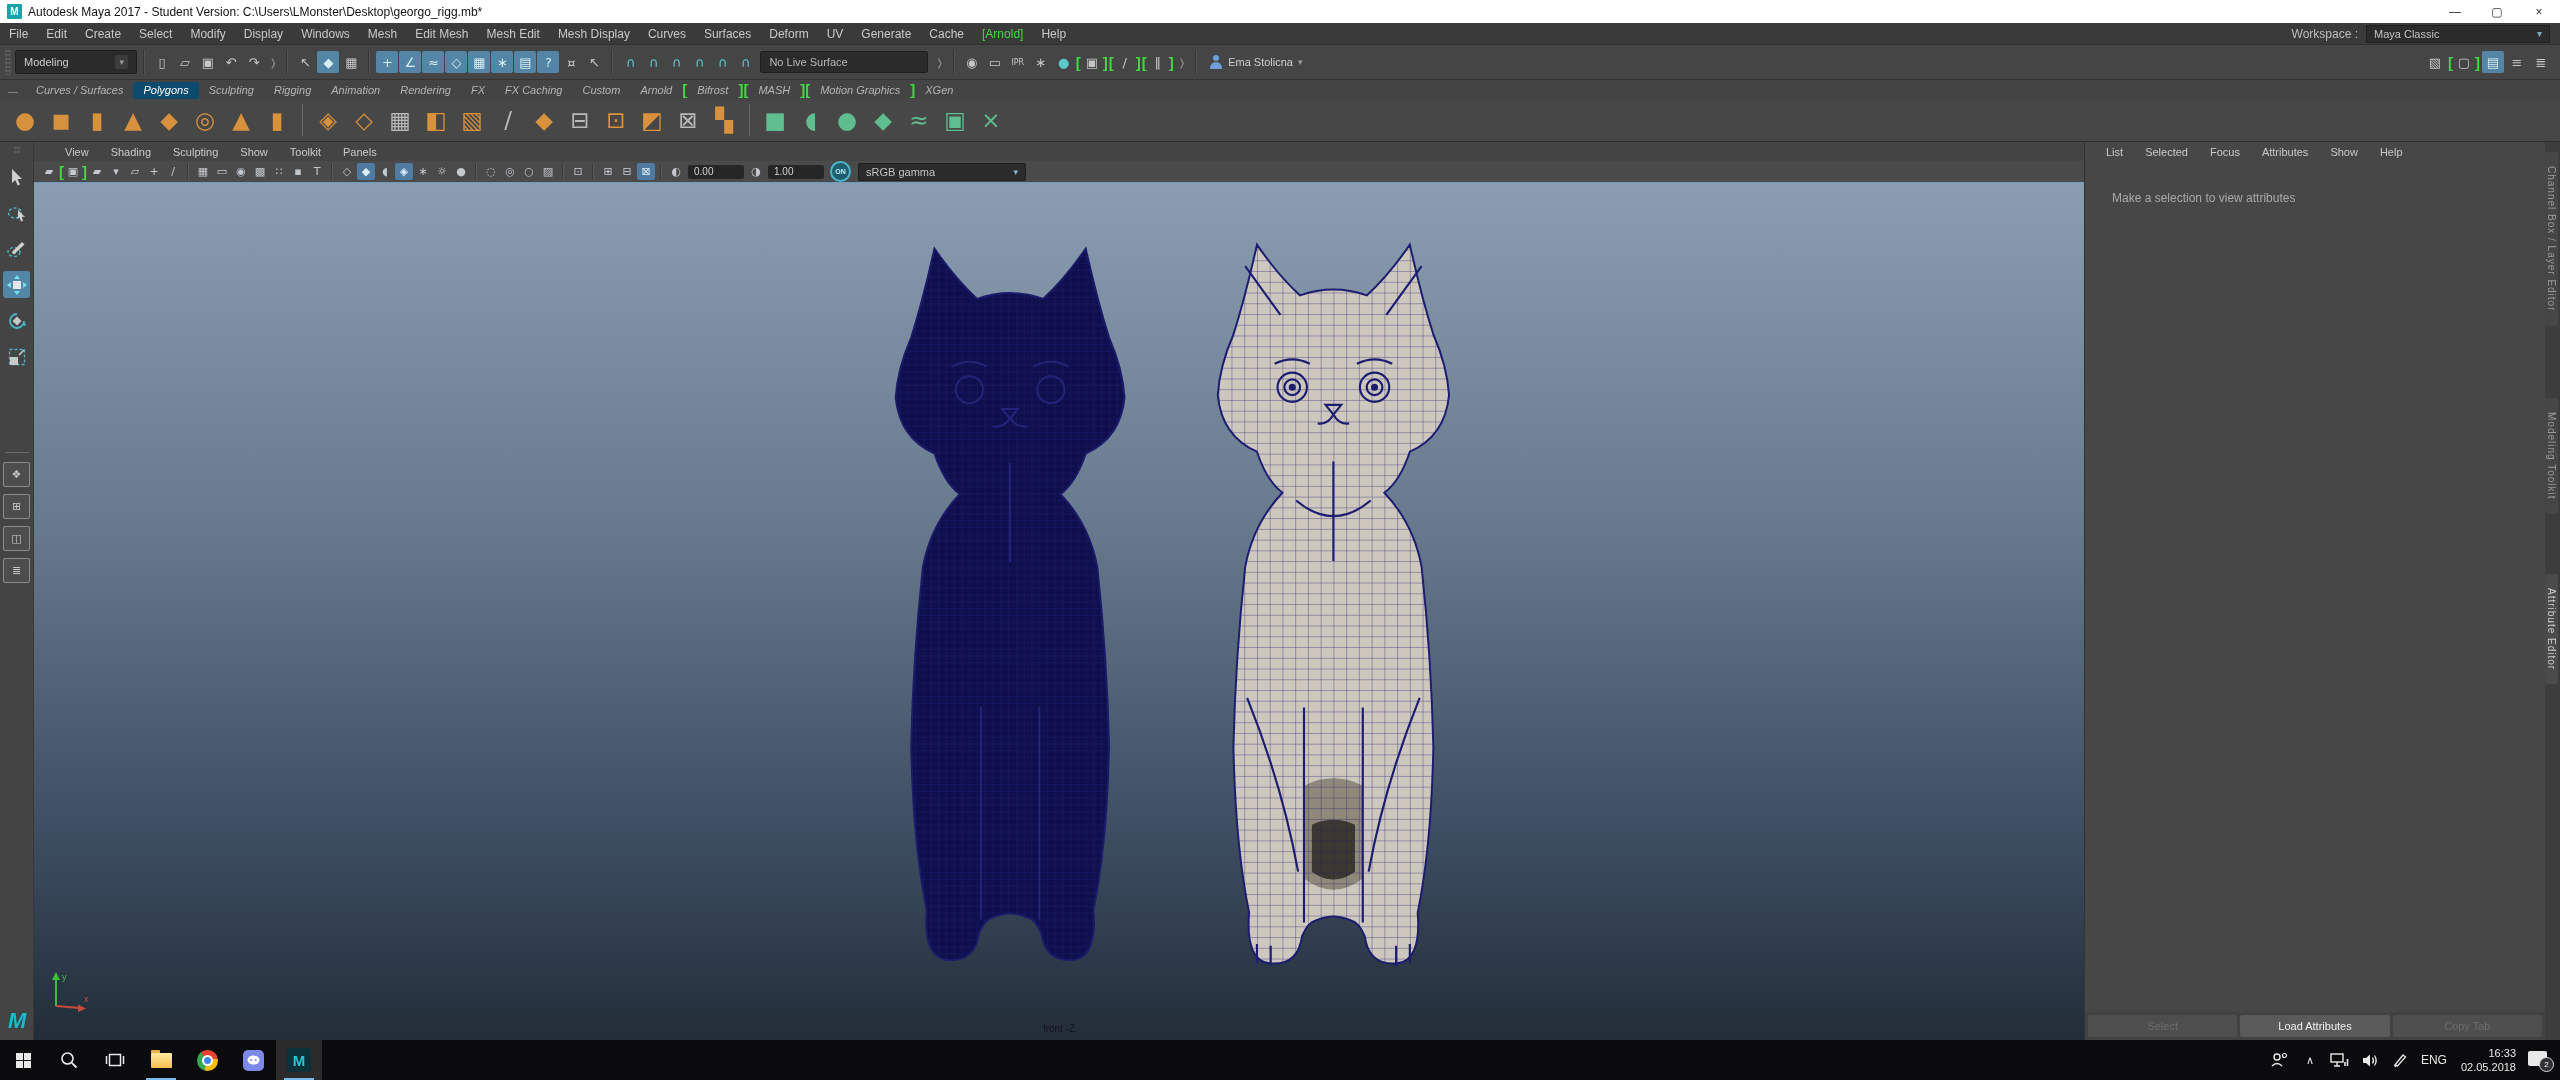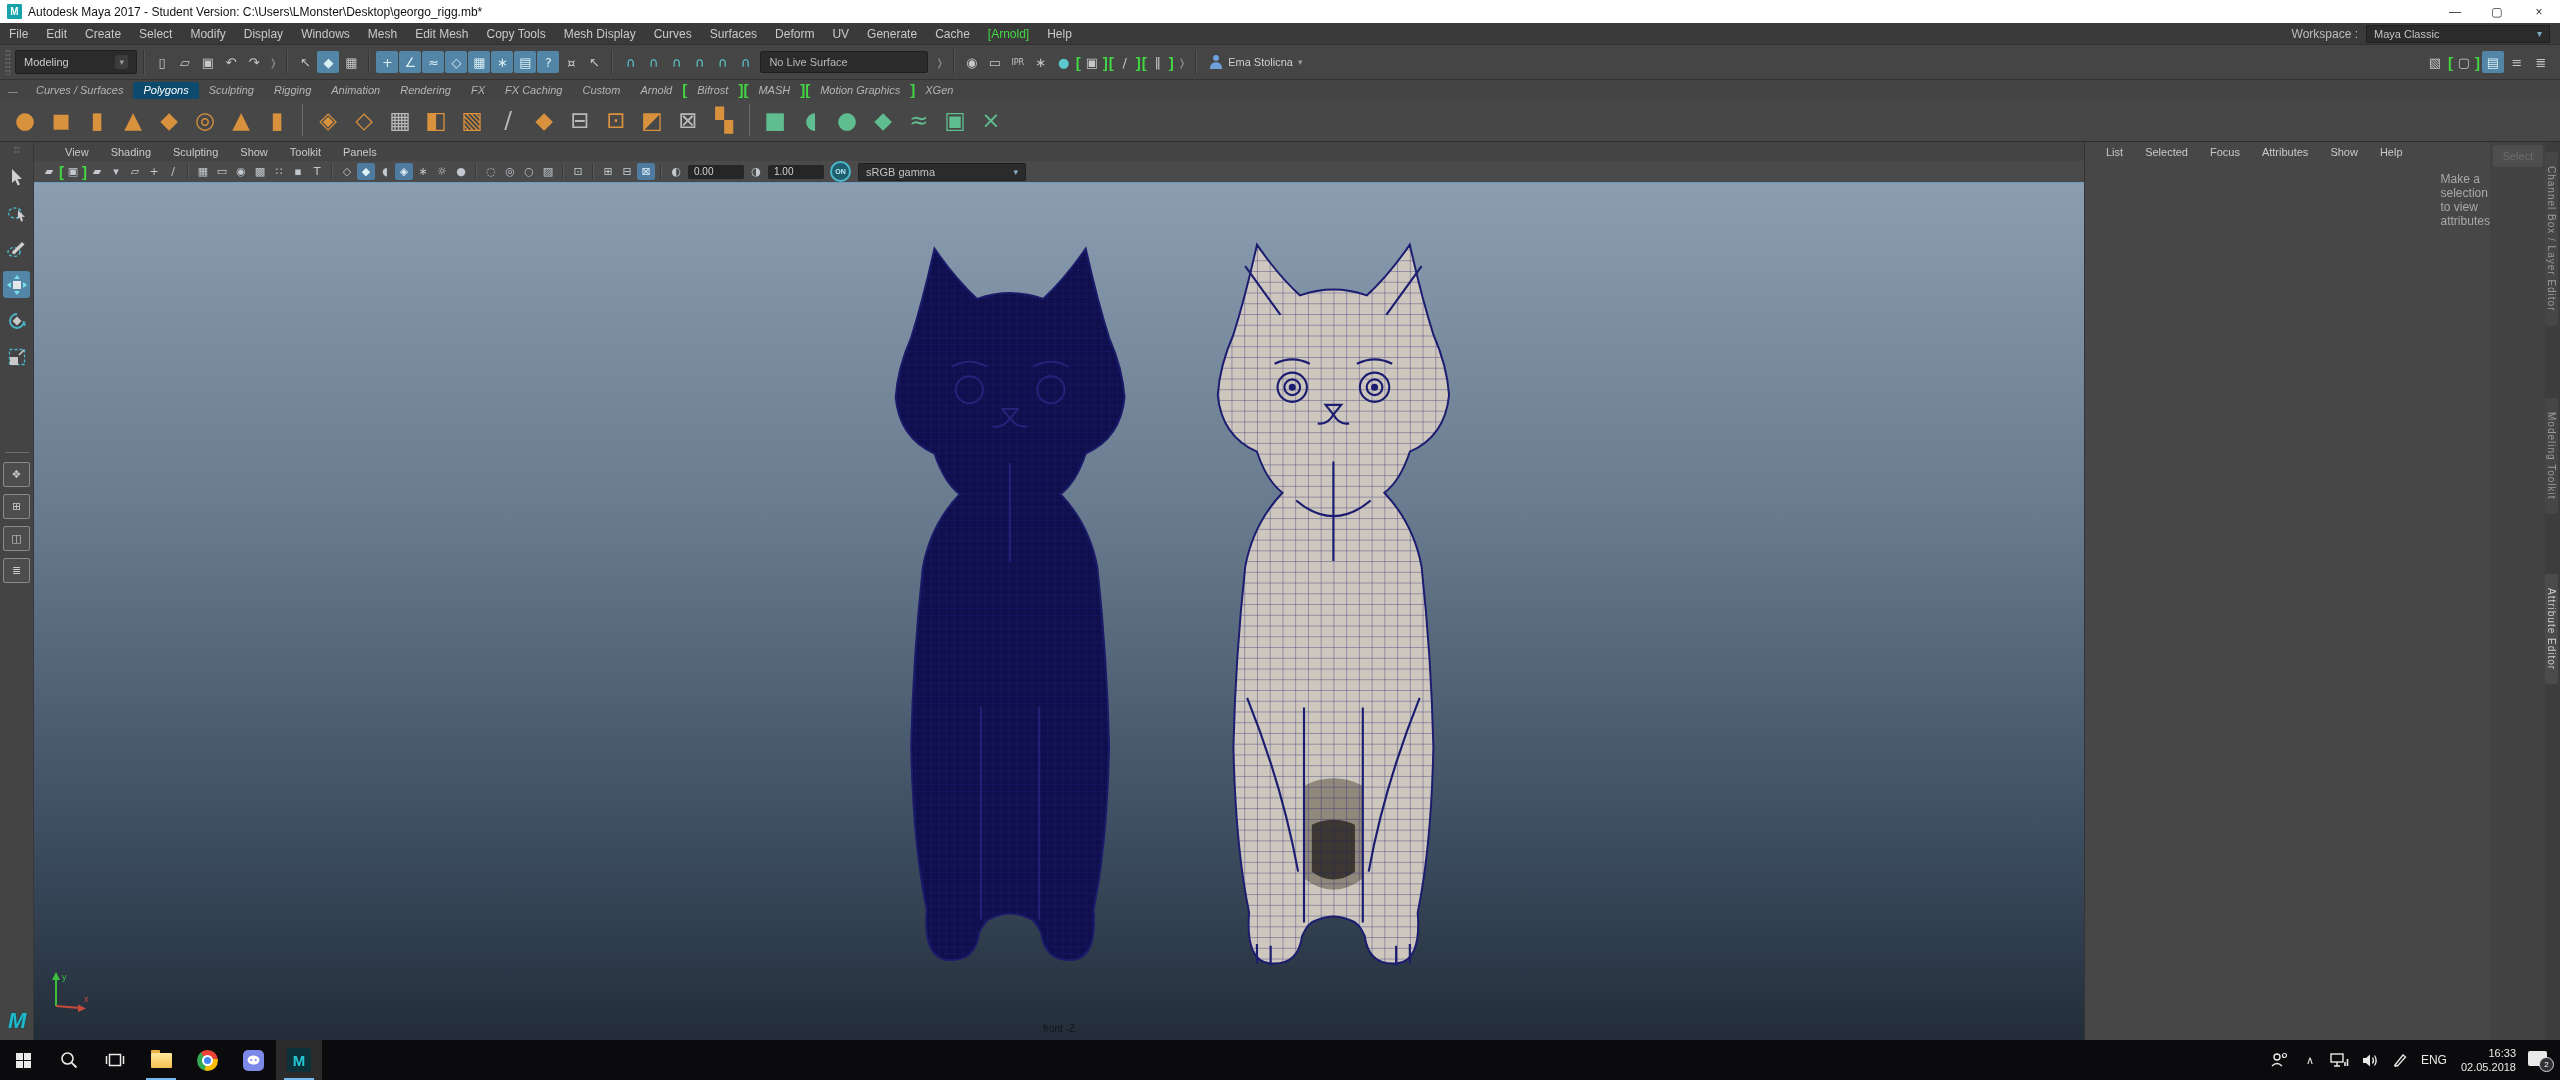--- a/index.html
+++ b/index.html
@@ -76,21 +76,21 @@
   .on-badge{min-width:17px;height:17px;border-radius:50%;background:#1f5e6e;border:2px solid #49b7c9;color:#bdeef6;font-size:7px;font-weight:bold;display:flex;align-items:center;justify-content:center;margin:0 3px;}
   .vp-dropdown{width:152px;height:16px;background:#2b2b2b;border:1px solid #1f1f1f;color:#c3c3c3;font-size:11px;display:flex;align-items:center;padding:0 7px;border-radius:2px;margin-left:3px;}
   .vp-dropdown .dd-arrow{margin-left:auto;color:#8fb2c9;font-size:9px;}
 
   .canvas{flex:1 1 auto;position:relative;min-height:0;border-top:1px solid #6a9cc0;background:linear-gradient(180deg,#8b9db0 0%,#67798d 40%,#3e4f63 75%,#232d39 100%);}
   .cats{position:absolute;inset:0;width:100%;height:100%;}
   .view-label{position:absolute;bottom:6px;left:50%;transform:translateX(-50%);font-size:10px;color:#14141c;}
   .axis{position:absolute;left:12px;bottom:26px;}
 
   
-  .right-panel{width:460px;background:#474747;border-left:1px solid #333;display:flex;flex-direction:row;flex:0 0 auto;}
+  .right-panel{width:460px;background:#474747;border-left:1px solid #333;display:flex;flex-direction:column;flex:0 0 auto;}
   .ae-menus{height:19px;display:flex;align-items:center;font-size:11px;color:#c9c9c9;padding-left:10px;flex:0 0 auto;}
   .ae-menu{padding:0 11px;}
   .ae-body{flex:1 1 auto;padding:30px 0 0 27px;font-size:12px;color:#a9a9a9;}
   .ae-buttons{flex:0 0 auto;display:flex;gap:3px;padding:3px;background:#424242;}
   .ae-btn{flex:1;height:22px;background:#4e4e4e;color:#6c6c6c;font-size:11px;display:flex;align-items:center;justify-content:center;border-radius:2px;}
   .ae-btn.primary{background:#5a5a5a;color:#efefef;}
 
   .side-strip{width:15px;background:#3d3d3d;position:relative;flex:0 0 auto;font-size:10px;}
   .side-tab{position:absolute;left:0;writing-mode:vertical-rl;background:#464646;color:#9b9b9b;padding:14px 1px;border-radius:0 0 3px 3px;letter-spacing:1px;white-space:nowrap;}
   .side-tab.active{color:#cdcdcd;background:#4b4b4b;}
@@ -144,21 +144,21 @@
     <div id="menubar-items" style="display:flex;align-items:center;">
         <div class="menu-item">File</div>
         <div class="menu-item">Edit</div>
         <div class="menu-item">Create</div>
         <div class="menu-item">Select</div>
         <div class="menu-item">Modify</div>
         <div class="menu-item">Display</div>
         <div class="menu-item">Windows</div>
         <div class="menu-item">Mesh</div>
         <div class="menu-item">Edit Mesh</div>
-        <div class="menu-item">Copy Tools</div>
+        <div class="menu-item">Mesh Edit</div>
         <div class="menu-item">Mesh Display</div>
         <div class="menu-item">Curves</div>
         <div class="menu-item">Surfaces</div>
         <div class="menu-item">Deform</div>
         <div class="menu-item">UV</div>
         <div class="menu-item">Generate</div>
         <div class="menu-item">Cache</div>
         <div class="menu-item arnold">[Arnold]</div>
         <div class="menu-item">Help</div>
       </div>

